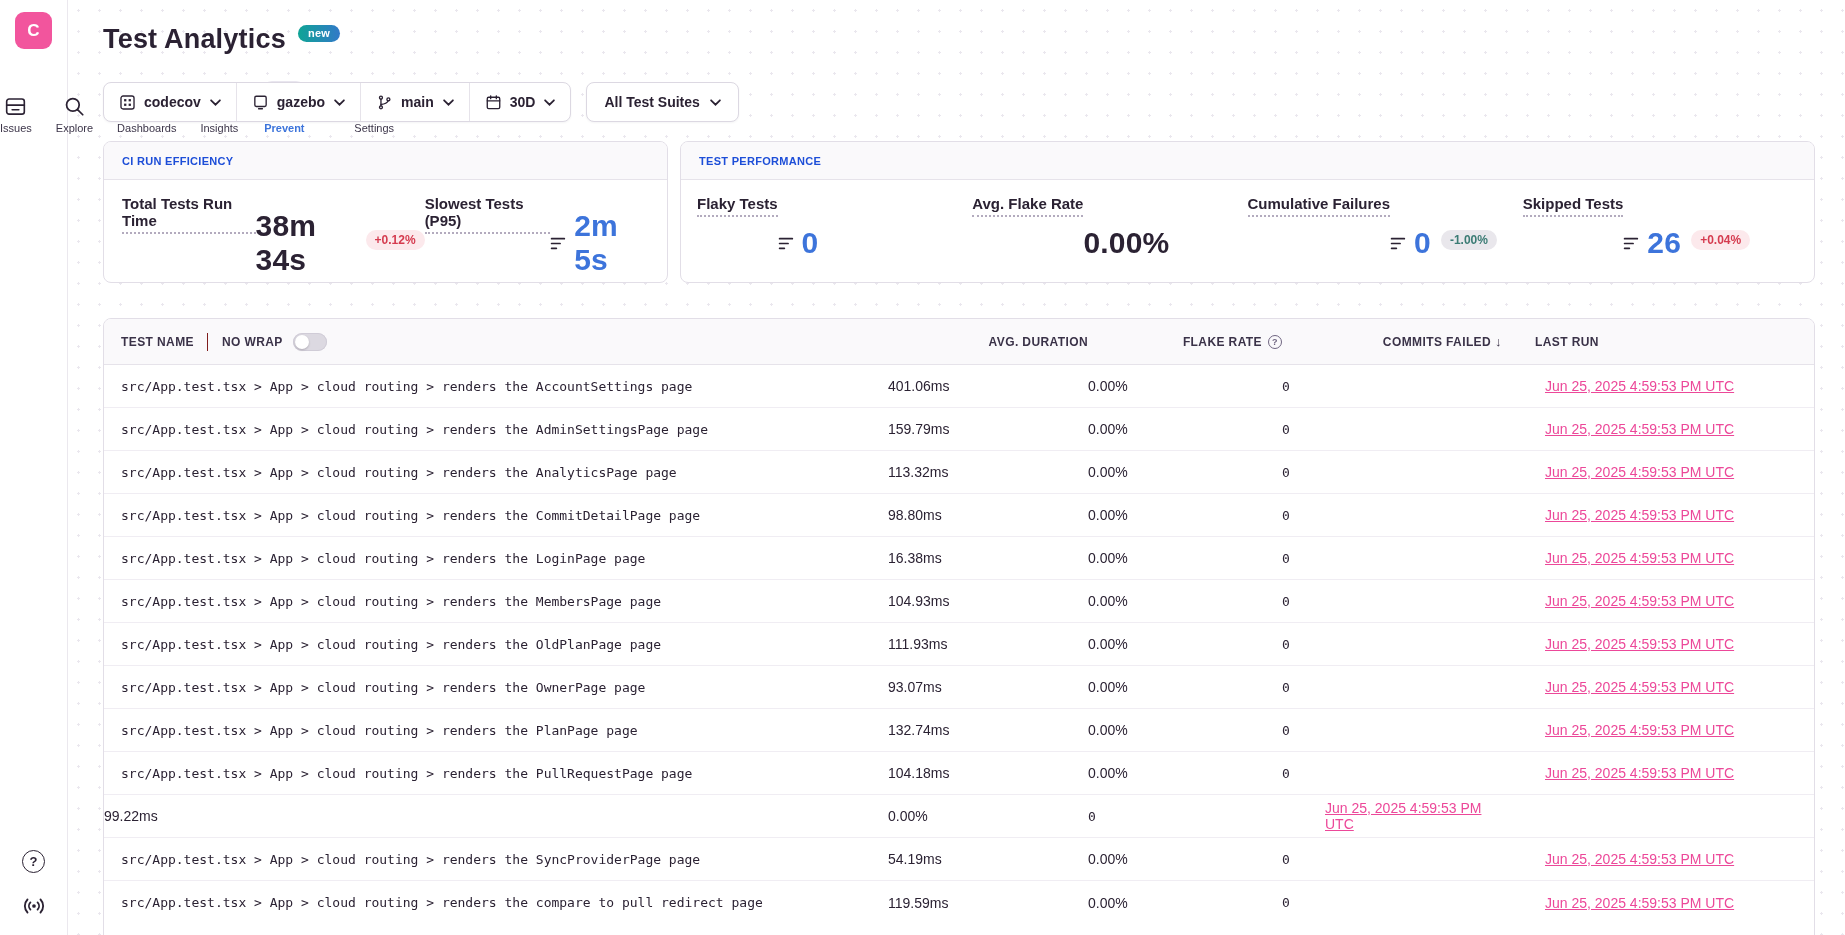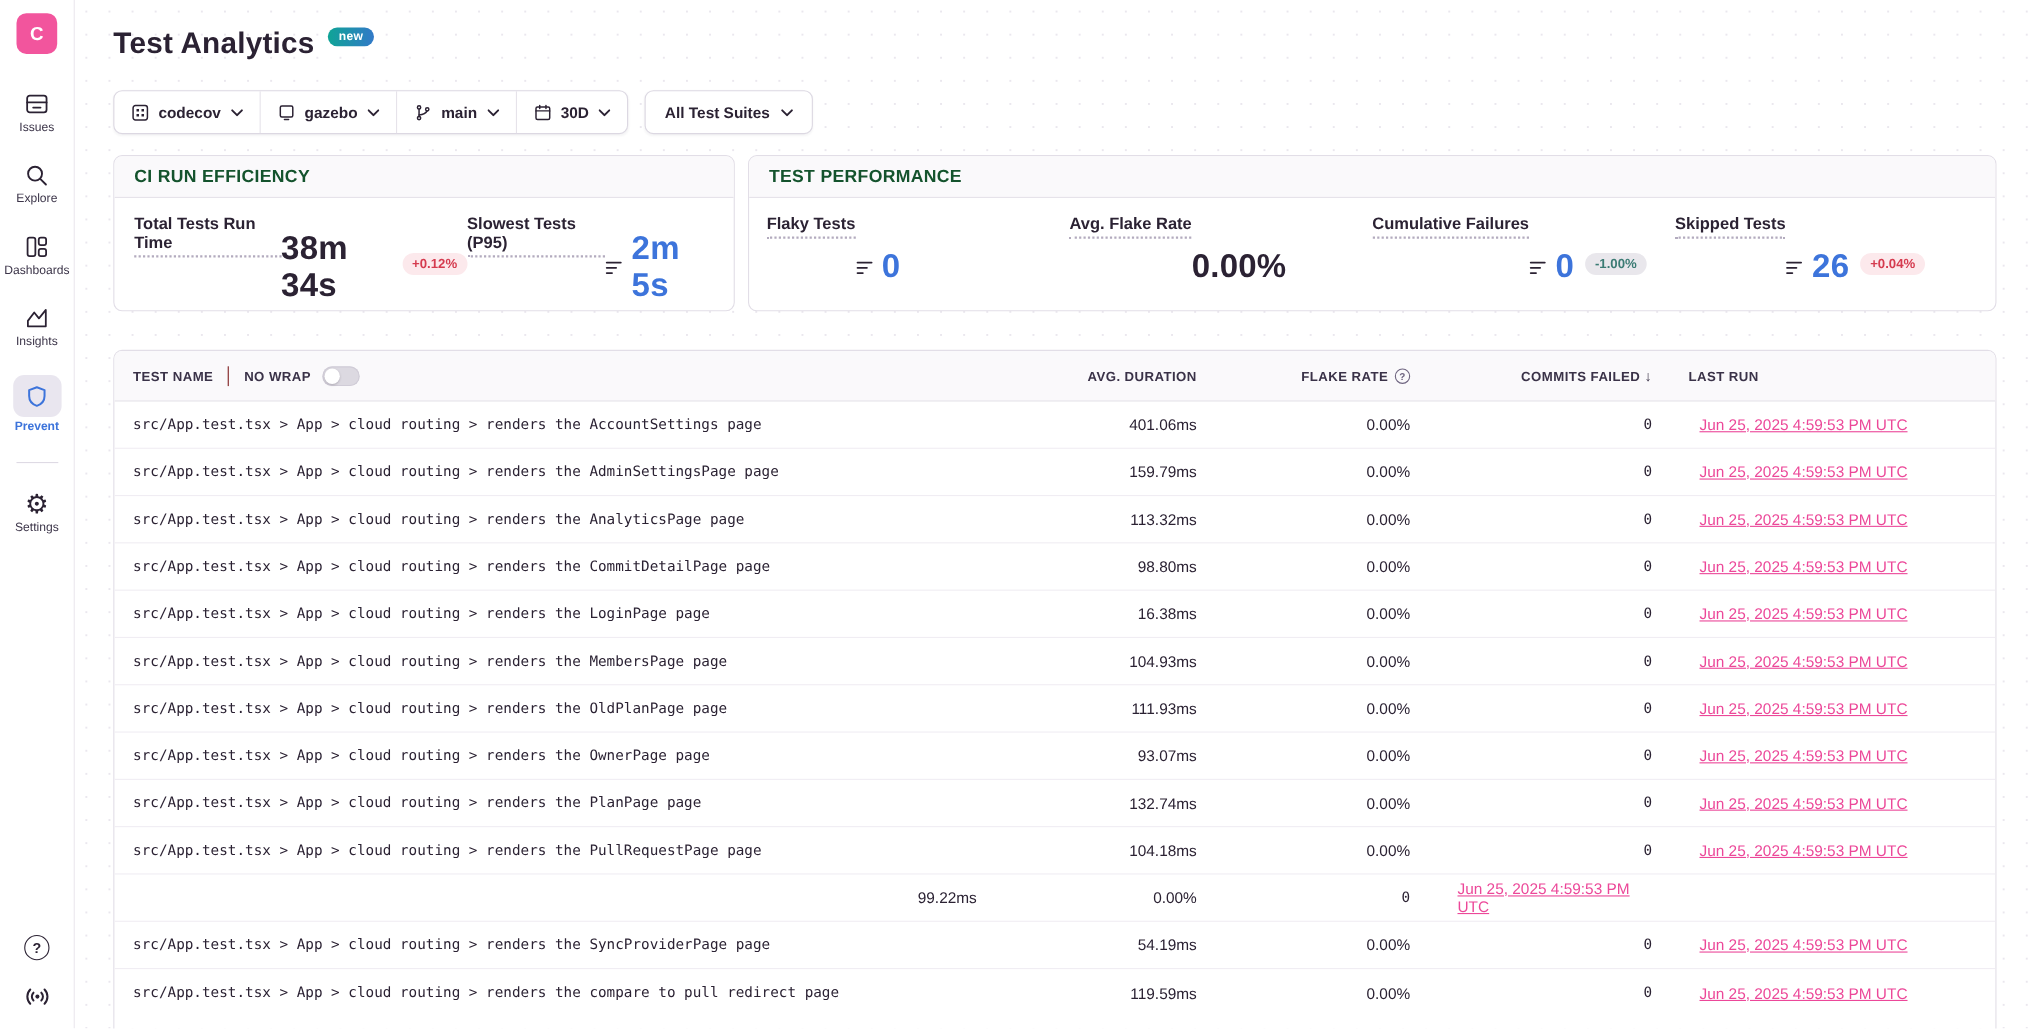--- a/index.html
+++ b/index.html
@@ -13,21 +13,21 @@
   .sidebar {
     position:absolute; left:0; top:0; bottom:0; width:68px;
     background:#fff; border-right:1px solid #ebe8ee;
     display:flex; flex-direction:column; align-items:center;
   }
   .logo {
     margin-top:12px; width:37px; height:37px; border-radius:9px;
     background:#f2559d; color:#fff; font-weight:700; font-size:17px;
     display:flex; align-items:center; justify-content:center; cursor:pointer;
   }
-  .nav { margin-top:32px; display:flex; flex-direction:column; align-items:flex-start; gap:24px; width:100%; }
+  .nav { margin-top:32px; display:flex; flex-direction:row; align-items:flex-end; gap:24px; width:100%; }
   .nav-item { display:flex; flex-direction:column; align-items:center; gap:3px; cursor:pointer; width:100%; }
   .nav-item .icn { width:26px; height:26px; display:flex; align-items:center; justify-content:center; color:#2b2233; }
   .nav-item .icn svg { width:23px; height:23px; }
   .nav-item .lbl { font-size:11px; font-weight:500; color:#3c3549; }
   .nav-item.active .icn {
     width:44px; height:38px; background:#e9e6ef; border-radius:10px; color:#3d74db;
   }
   .nav-item.active .lbl { color:#3d74db; font-weight:600; }
   .nav-divider { width:38px; border:none; border-top:1px solid #dedae4; margin:2px auto 0; }
   .sidebar-bottom { margin-top:auto; margin-bottom:16px; display:flex; flex-direction:column; align-items:center; gap:20px; }
@@ -73,21 +73,21 @@
     font-size:14px; font-weight:700; color:#2b2233; cursor:pointer;
   }
   
   .panels { margin-top:19px; display:flex; gap:12px; height:142px; }
   .panel { background:#fff; border:1px solid #e2dee7; border-radius:8px; overflow:hidden; display:flex; flex-direction:column; }
   .panel-ci { width:565px; flex:none; }
   .panel-perf { flex:1; }
   .panel-head {
     height:38px; background:#faf9fb; border-bottom:1px solid #e6e3ea;
     display:flex; align-items:center; padding:0 18px;
-    font-size:16px; font-weight:700; letter-spacing:.3px; color:#14532d; text-transform:uppercase;
+    font-size:11px; font-weight:700; letter-spacing:.3px; color:#1d4ed8; text-transform:uppercase;
   }
   .panel-body { flex:1; display:flex; padding:15px 18px 0; }
   .panel-perf .panel-body { display:grid; grid-template-columns:repeat(4,1fr); padding:15px 16px 0; }
   .metric { display:flex; }
   .metric-1 { width:337px; }
   .metric-label {
     align-self:flex-start; font-size:15px; font-weight:700; color:#2b2233;
     border-bottom:2px dotted #b3abbe; padding-bottom:3px; cursor:help;
   }
   .metric-value-row { margin-top:9px; display:flex; align-items:center; }
@@ -120,21 +120,21 @@
   }
   .q-mini::before { content:"?"; font-size:9px; font-weight:700; color:#6f6580; }
   .th-commits { display:flex; align-items:center; justify-content:flex-end; gap:4px; cursor:pointer; }
   .sort-icon::before { content:"\2193"; font-size:13px; font-weight:400; color:#3a3248; }
   .th-lastrun { padding-left:33px; text-align:left; cursor:pointer; }
   .trow { height:43px; border-bottom:1px solid #f0edf3; cursor:pointer; }
   .trow:last-child { border-bottom:none; }
   .td { font-size:14px; color:#2b2233; }
   .td.mono { font-family:"DejaVu Sans Mono", monospace; font-size:13px; }
   .td-name { padding-left:17px; white-space:nowrap; overflow:hidden; text-overflow:ellipsis; }
-  .td-num { text-align:right; }
+  .td-num { }
   .td-lastrun { padding-left:43px; color:#ec4899;text-decoration:underline; }
   .trow-partial { height:14px; }
 </style>
 </head>
 <body>
 
 <nav class="sidebar">
   <div class="logo">C</div>
   <div class="nav">
     <div class="nav-item">

